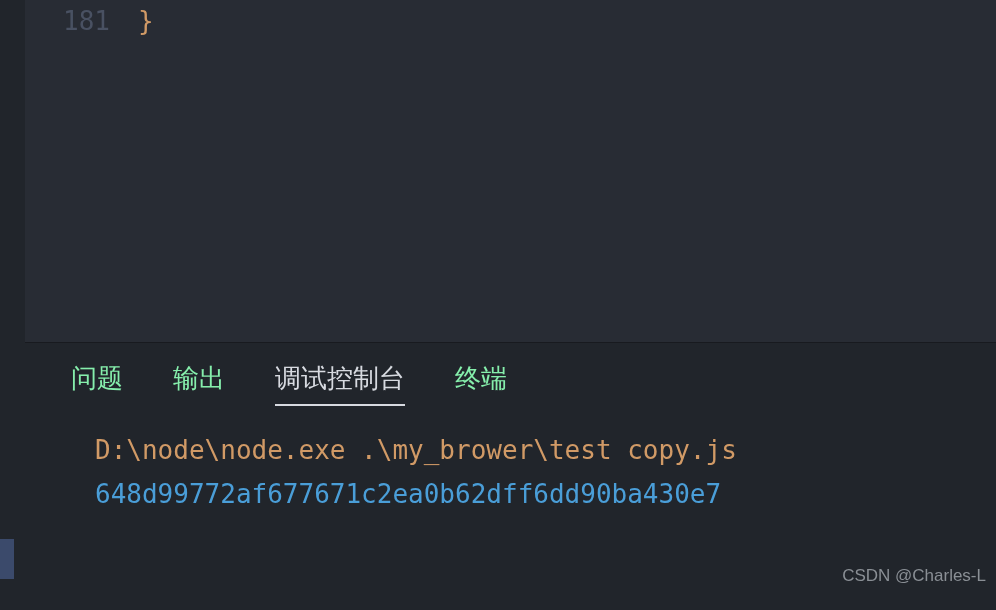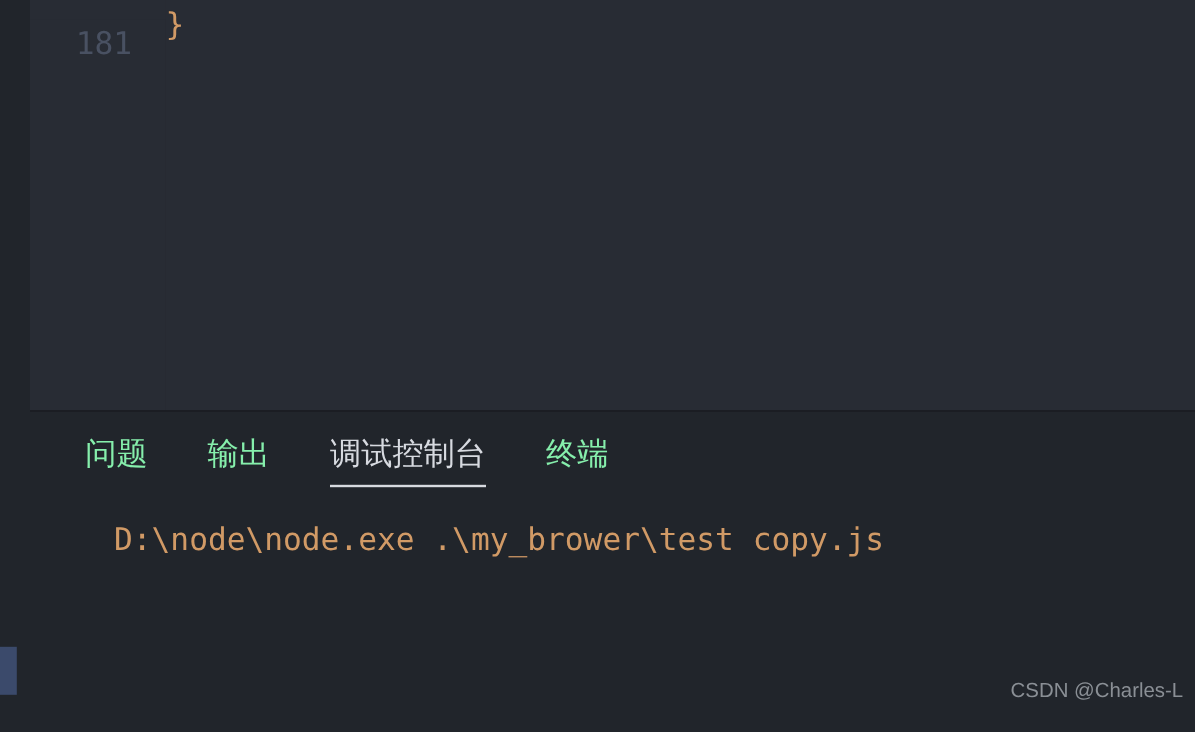--- a/index.html
+++ b/index.html
@@ -20,21 +20,20 @@
       height: 342px;
       background: #282c34;
       margin-left: 25px;
     }
     .gutter {
       width: 113px;
       background: #282c34;
       padding-top: 0;
       text-align: right;
       padding-right: 28px;
-      margin-top: 16px;
     }
     .line-number {
       color: #495162;
       font-size: 26px;
       line-height: 42px;
       font-family: 'Consolas', 'Monaco', monospace;
     }
     .code-content {
       flex: 1;
       background: #282c34;
@@ -148,16 +147,17 @@
 
 <div class="panel">
   <div class="tabs">
     <div class="tab">问题</div>
     <div class="tab">输出</div>
     <div class="tab active">调试控制台</div>
     <div class="tab">终端</div>
   </div>
   <div class="console-output">
     <div class="cmd-line">D:\node\node.exe .\my_brower\test copy.js</div>
+    <div class="output-line">648d99772af677671c2ea0b62dff6dd90ba430e7</div>
   </div>
 </div>
 
 <div class="watermark">CSDN @Charles-L</div>
 
 </body></html>

